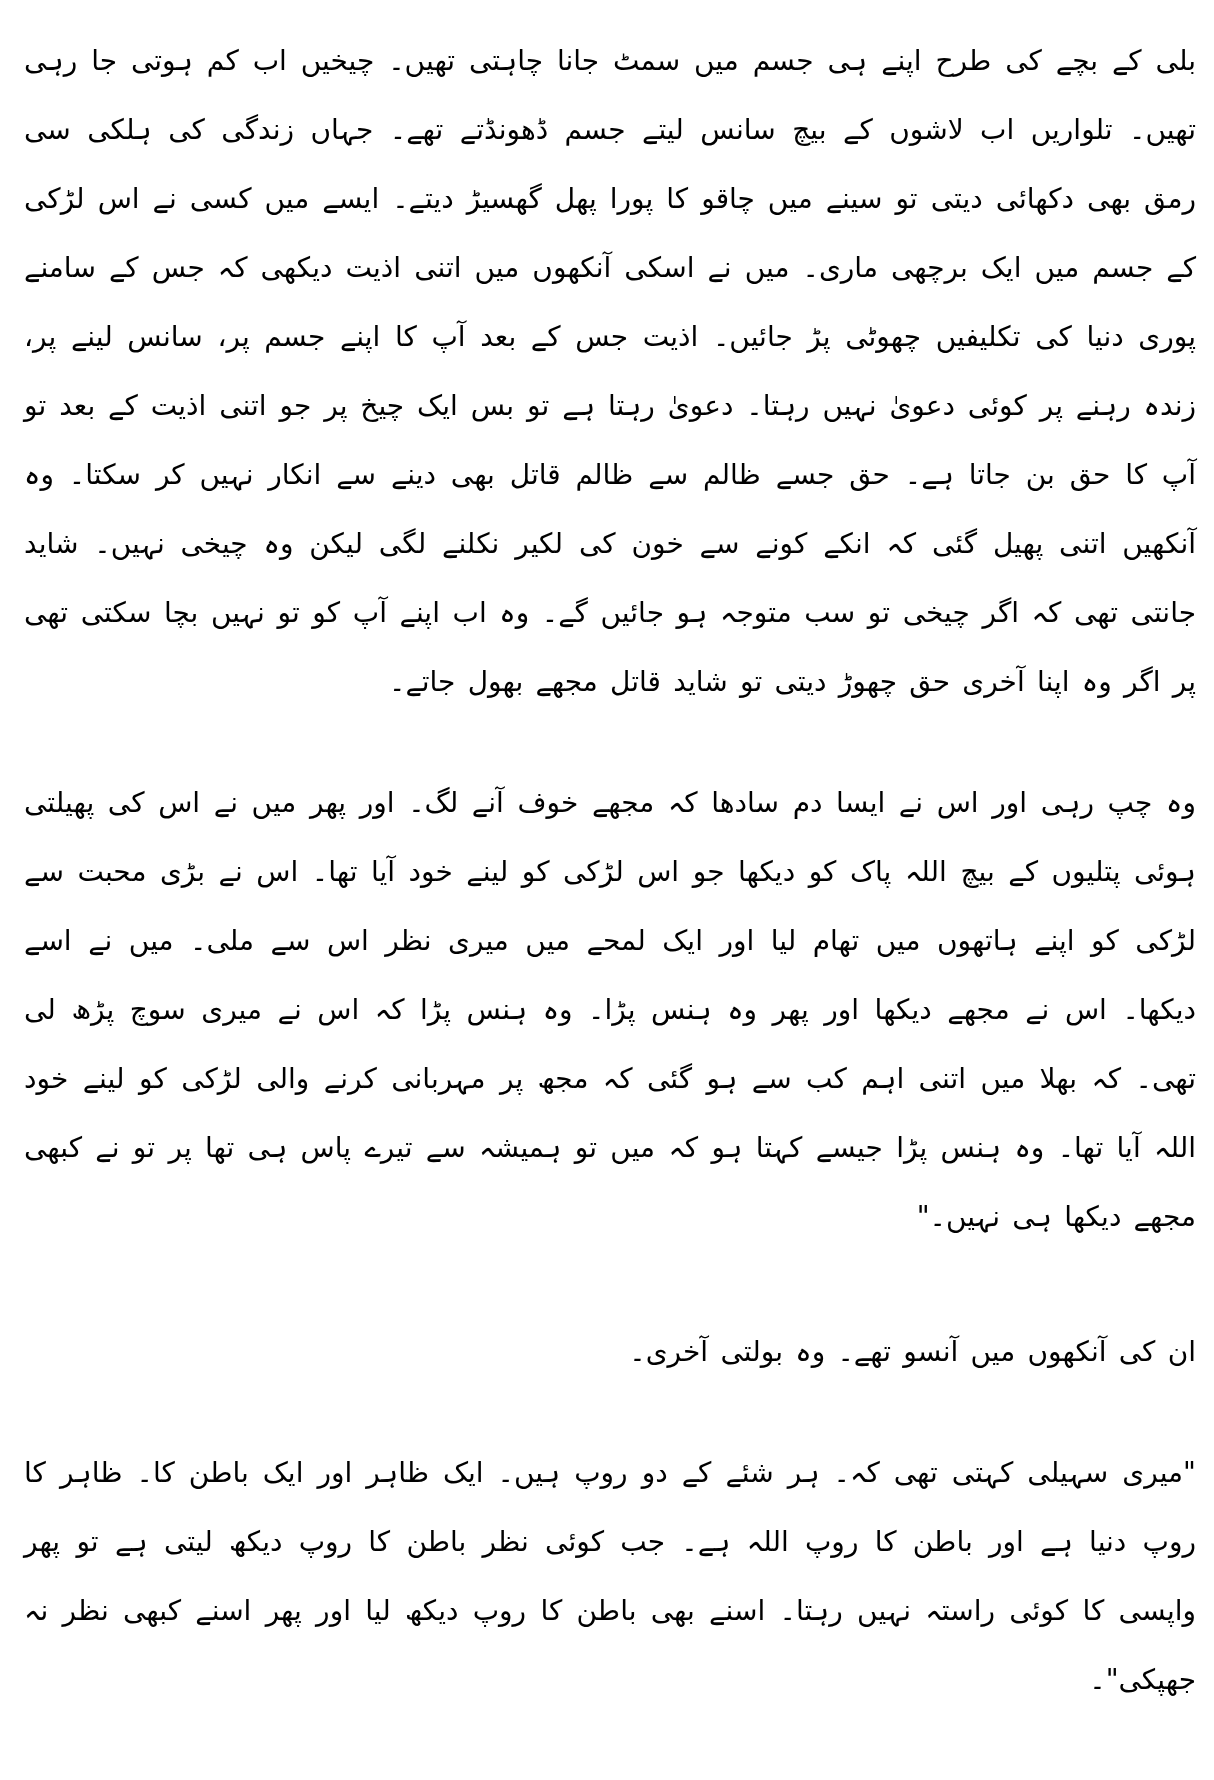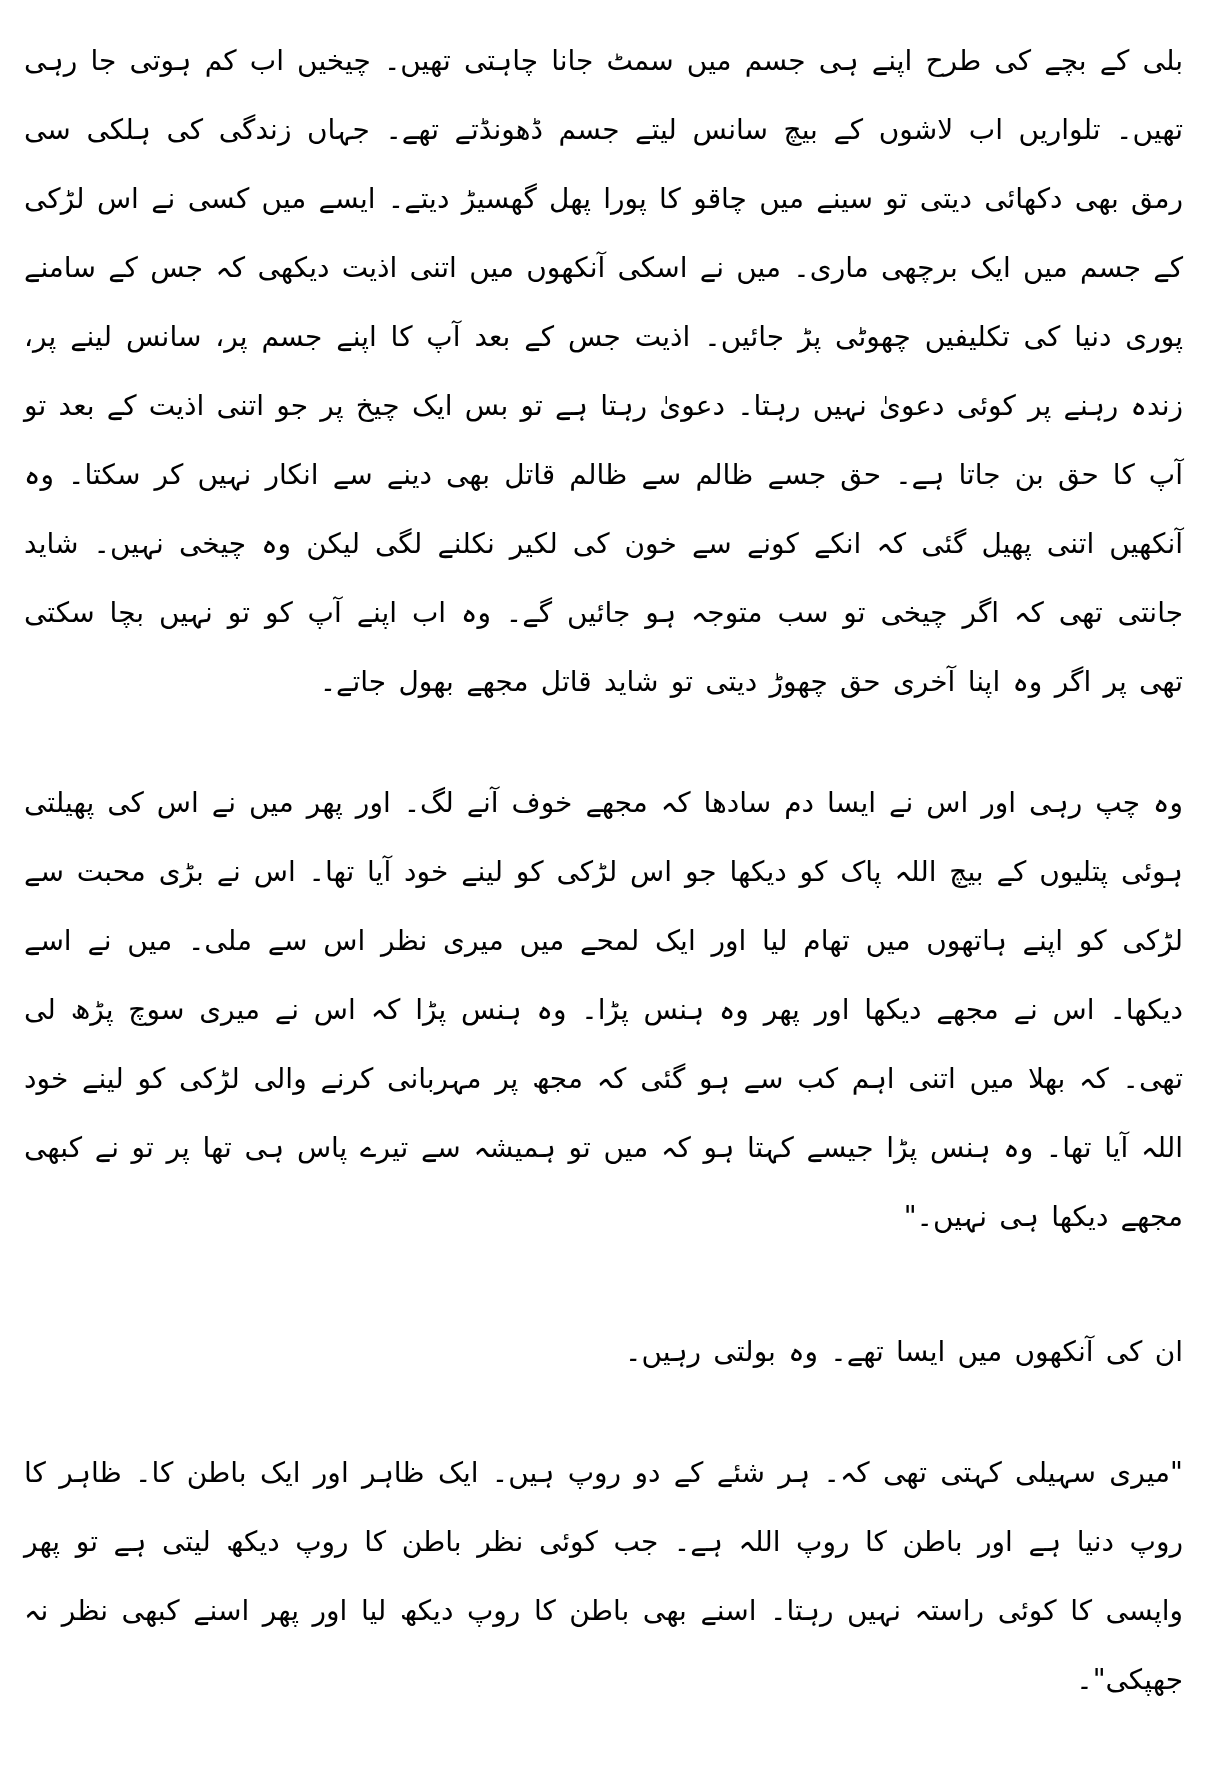--- a/index.html
+++ b/index.html
@@ -9,21 +9,21 @@
   }
   body {
     width: 1214px;
     height: 1780px;
     overflow: hidden;
   }
   .page {
     box-sizing: border-box;
     width: 1214px;
     height: 1780px;
-    padding: 26px 31px 0 24px;
+    padding: 26px 18px 0 24px;
     direction: rtl;
     unicode-bidi: embed;
     background: #ffffff;
     overflow: hidden;
   }
   .para {
     margin: 0 0 52px 0;
     font-family: "DejaVu Sans", sans-serif;
     font-size: 28px;
     line-height: 69px;
@@ -35,16 +35,16 @@
   .para.gap-before {
     margin-top: 66px;
   }
 </style>
 </head>
 <body>
 
 <div class="page">
   <p class="para">بلی کے بچے کی طرح اپنے ہی جسم میں سمٹ جانا چاہتی تھیں۔ چیخیں اب کم ہوتی جا رہی تھیں۔ تلواریں اب لاشوں کے بیچ سانس لیتے جسم ڈھونڈتے تھے۔ جہاں زندگی کی ہلکی سی رمق بھی دکھائی دیتی تو سینے میں چاقو کا پورا پھل گھسیڑ دیتے۔ ایسے میں کسی نے اس لڑکی کے جسم میں ایک برچھی ماری۔ میں نے اسکی آنکھوں میں اتنی اذیت دیکھی کہ جس کے سامنے پوری دنیا کی تکلیفیں چھوٹی پڑ جائیں۔ اذیت جس کے بعد آپ کا اپنے جسم پر، سانس لینے پر، زندہ رہنے پر کوئی دعویٰ نہیں رہتا۔ دعویٰ رہتا ہے تو بس ایک چیخ پر جو اتنی اذیت کے بعد تو آپ کا حق بن جاتا ہے۔ حق جسے ظالم سے ظالم قاتل بھی دینے سے انکار نہیں کر سکتا۔ وہ آنکھیں اتنی پھیل گئی کہ انکے کونے سے خون کی لکیر نکلنے لگی لیکن وہ چیخی نہیں۔ شاید جانتی تھی کہ اگر چیخی تو سب متوجہ ہو جائیں گے۔ وہ اب اپنے آپ کو تو نہیں بچا سکتی تھی پر اگر وہ اپنا آخری حق چھوڑ دیتی تو شاید قاتل مجھے بھول جاتے۔</p>
   <p class="para">وہ چپ رہی اور اس نے ایسا دم سادھا کہ مجھے خوف آنے لگ۔ اور پھر میں نے اس کی پھیلتی ہوئی پتلیوں کے بیچ اللہ پاک کو دیکھا جو اس لڑکی کو لینے خود آیا تھا۔ اس نے بڑی محبت سے لڑکی کو اپنے ہاتھوں میں تھام لیا اور ایک لمحے میں میری نظر اس سے ملی۔ میں نے اسے دیکھا۔ اس نے مجھے دیکھا اور پھر وہ ہنس پڑا۔ وہ ہنس پڑا کہ اس نے میری سوچ پڑھ لی تھی۔ کہ بھلا میں اتنی اہم کب سے ہو گئی کہ مجھ پر مہربانی کرنے والی لڑکی کو لینے خود اللہ آیا تھا۔ وہ ہنس پڑا جیسے کہتا ہو کہ میں تو ہمیشہ سے تیرے پاس ہی تھا پر تو نے کبھی مجھے دیکھا ہی نہیں۔"</p>
-  <p class="para gap-before">ان کی آنکھوں میں ایسا تھے۔ وہ بولتی رہیں۔</p>
+  <p class="para gap-before">ان کی آنکھوں میں آنسو تھے۔ وہ بولتی آخری۔</p>
   <p class="para">"میری سہیلی کہتی تھی کہ۔ ہر شئے کے دو روپ ہیں۔ ایک ظاہر اور ایک باطن کا۔ ظاہر کا روپ دنیا ہے اور باطن کا روپ اللہ ہے۔ جب کوئی نظر باطن کا روپ دیکھ لیتی ہے تو پھر واپسی کا کوئی راستہ نہیں رہتا۔ اسنے بھی باطن کا روپ دیکھ لیا اور پھر اسنے کبھی نظر نہ جھپکی"۔</p>
   <p class="para">اگلے دن بوڑھی اماں چلی گئیں۔ مائی جھنڈی کی زندگی ویسے ہی چلتی رہی۔ وہ بیلوں سے باتیں کرتی، کہتی کہ اسنے اللہ کو دیکھا ہے، لوگوں کی اوٹ پٹانگ باتوں پر جھنجھلاتی نہیں۔ وہ ویسی ہی رہی پر میں بدل گئی۔ اب میں ہر شام بڑے التزام سے اپنے حصے میں سے بچا کر اسکے لئے پلیٹ بھر کر کچھ کھانے کو لاتی اور بڑی دیر اسکے پاس بیٹھ کر اللہ کی باتیں سنتی۔</p>
 </div>
 
 </body></html>

